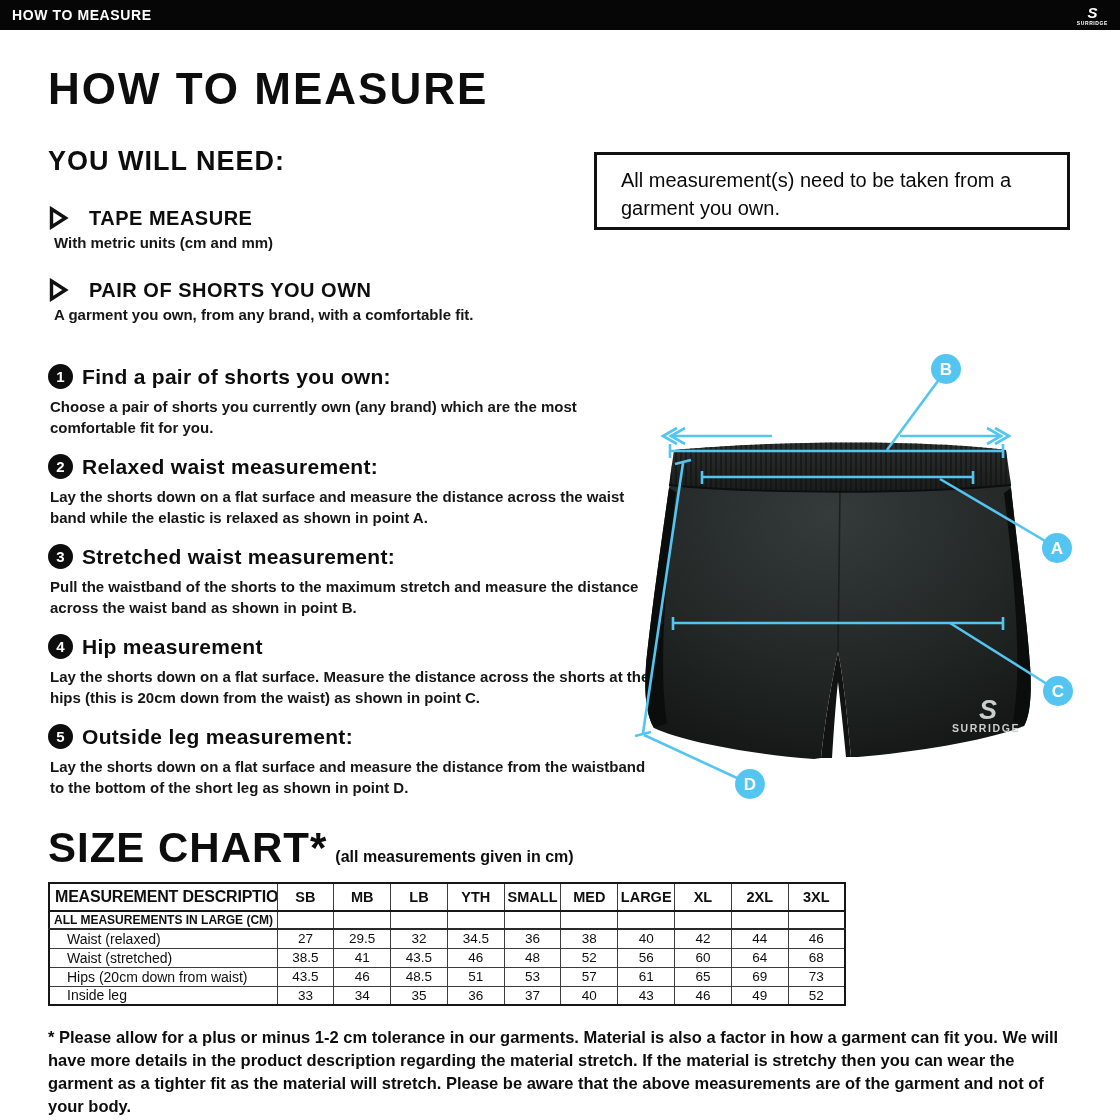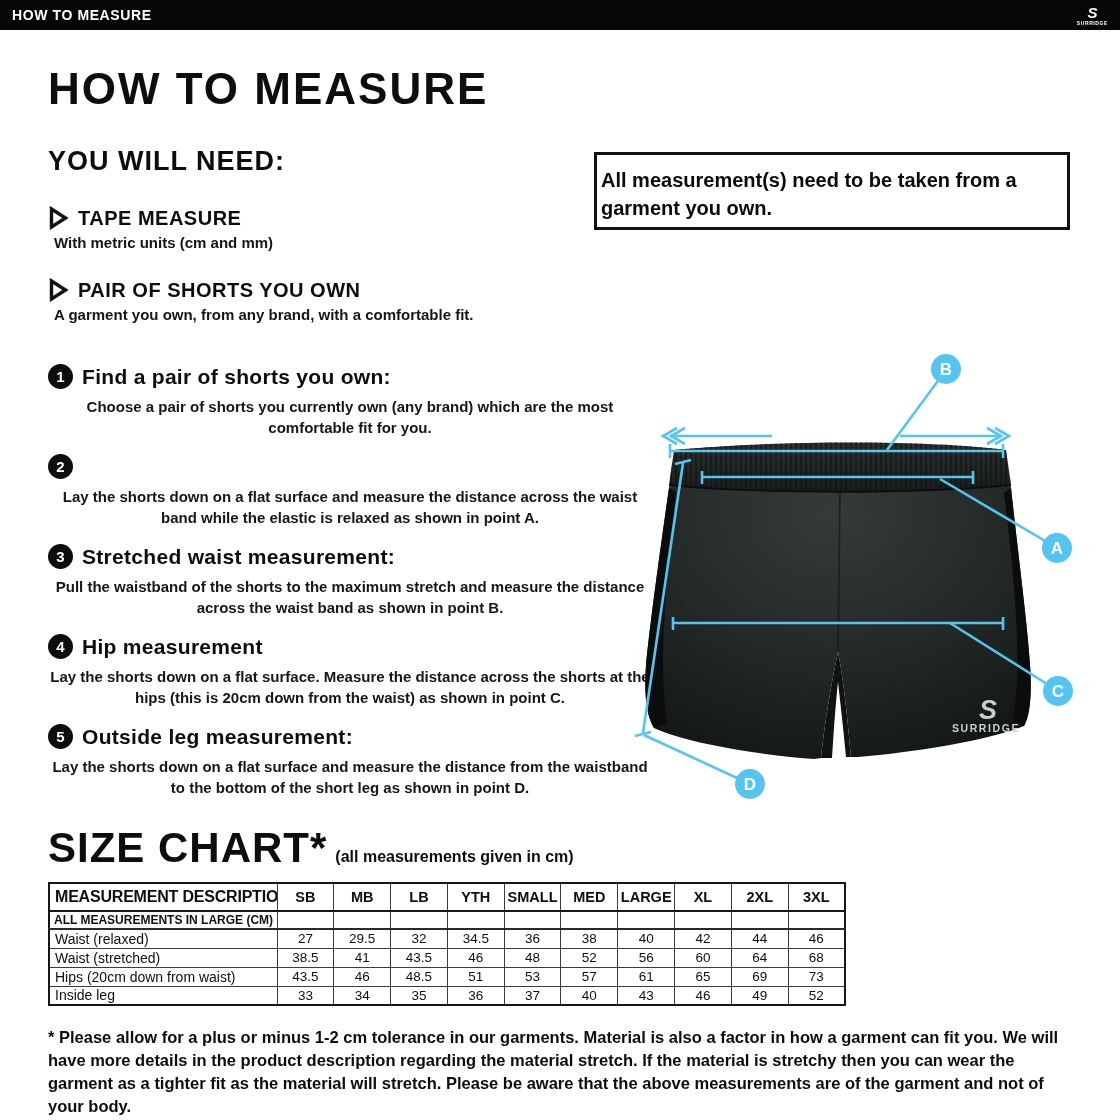--- a/index.html
+++ b/index.html
@@ -22,46 +22,46 @@
   
   .h1 {
     position:absolute; left:48px; top:64px;
     font-size:44px; font-weight:bold; letter-spacing:2px; color:#0d0d0d;
   }
   .ywn-heading {
     position:absolute; left:48px; top:146px;
     font-size:27px; font-weight:bold; letter-spacing:1px; color:#0d0d0d;
   }
   .need-item-title {
-    position:absolute; display:flex; align-items:center; gap:9px;
+    position:absolute; display:flex; align-items:center; gap:20px;
     font-size:20px; font-weight:bold; letter-spacing:.5px; color:#0d0d0d;
   }
   .need-item-desc {
     position:absolute; left:54px; font-size:15px; font-weight:bold; color:#161616;text-align:right;
   }
 
   
   .notice-box {
     position:absolute; left:594px; top:152px; width:476px; height:78px;
-    border:3px solid #111; padding:11px 4px;
-    font-size:20px; font-weight:bold; line-height:28px; color:#0a0a0a;
+    border:3px solid #111; padding:11px 24px;
+    font-size:20px; font-weight:normal; line-height:28px; color:#0a0a0a;
   }
 
   
   .step { position:absolute; left:48px; width:600px; }
   .step-head { display:flex; align-items:center; gap:9px; }
   .step-num {
     width:25px; height:25px; border-radius:50%; background:#0d0d0d; color:#fff;
     font-size:15px; font-weight:bold; display:flex; align-items:center; justify-content:center;
     flex:0 0 25px;
   }
   .step-title { font-size:21px; font-weight:bold; letter-spacing:.3px; color:#0d0d0d; }
   .step-body {
     margin-top:7px; margin-left:2px; width:600px;
-    font-size:15px; font-weight:bold; line-height:21px; color:#161616;text-align:center;
+    font-size:15px; font-weight:bold; line-height:21px; color:#161616;
   }
 
   
   .sc-heading { position:absolute; left:48px; top:824px; white-space:nowrap; }
   .sc-title { font-size:42px; font-weight:bold; letter-spacing:1px; color:#0d0d0d; }
   .sc-sub { font-size:16px; font-weight:bold; color:#0d0d0d; margin-left:8px; }
 
   table.size-chart {
     position:absolute; left:48px; top:882px; width:798px;
     border-collapse:collapse; table-layout:fixed;
@@ -69,21 +69,21 @@
   }
   table.size-chart col.c-desc { width:228px; }
   table.size-chart th, table.size-chart td {
     border:1px solid #3c3c3c; text-align:center; vertical-align:middle;
     color:#0f0f0f; overflow:hidden; white-space:nowrap;
   }
   table.size-chart tr.head th { height:28px; font-size:14.5px; font-weight:bold; border-bottom:2px solid #161616; }
   table.size-chart tr.head th.desc { font-size:16px; text-align:left; padding-left:5px; letter-spacing:-0.2px; }
   table.size-chart tr.metric td { height:18px; font-size:12px; font-weight:bold; text-align:left; padding-left:4px; border-bottom:2px solid #2a2a2a; }
   table.size-chart tr.data td { height:19px; font-size:13.5px; }
-  table.size-chart tr.data td.lbl { text-align:left; padding-left:5px; font-size:14px; }
+  table.size-chart tr.data td.lbl { text-align:left; padding-left:17px; font-size:14px; }
 
   
   .disclaimer {
     position:absolute; left:48px; top:1026px; width:1032px;
     font-size:16.5px; font-weight:bold; line-height:23px; color:#0d0d0d;
   }
 
   
   .diagram { position:absolute; left:600px; top:330px; }
 </style>
@@ -122,20 +122,21 @@
 <div class="step" style="top:364px;">
   <div class="step-head">
     <div class="step-num">1</div>
     <div class="step-title">Find a pair of shorts you own:</div>
   </div>
   <div class="step-body">Choose a pair of shorts you currently own (any brand) which are the most comfortable fit for you.</div>
 </div>
 <div class="step" style="top:454px;">
   <div class="step-head">
     <div class="step-num">2</div>
+    <div class="step-title">Relaxed waist measurement:</div>
   </div>
   <div class="step-body">Lay the shorts down on a flat surface and measure the distance across the waist band while the elastic is relaxed as shown in point A.</div>
 </div>
 <div class="step" style="top:544px;">
   <div class="step-head">
     <div class="step-num">3</div>
     <div class="step-title">Stretched waist measurement:</div>
   </div>
   <div class="step-body">Pull the waistband of the shorts to the maximum stretch and measure the distance across the waist band as shown in point B.</div>
 </div>

